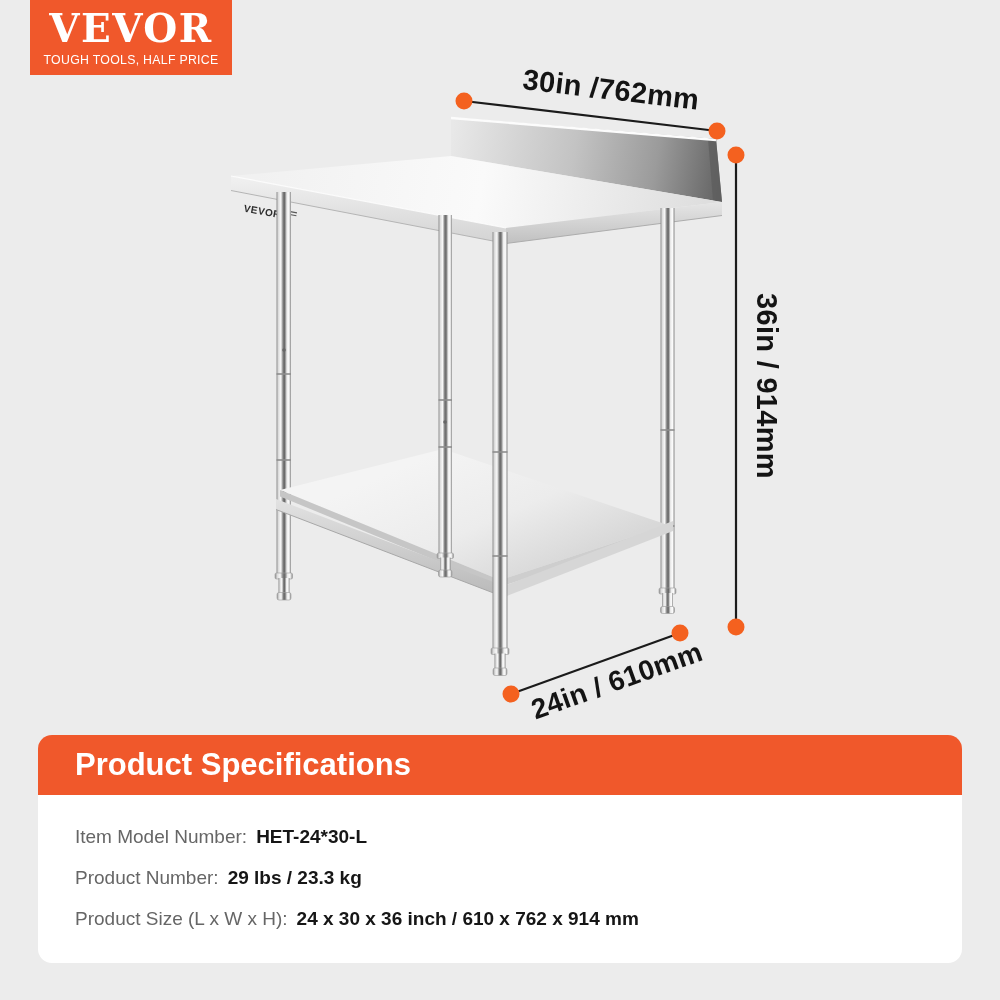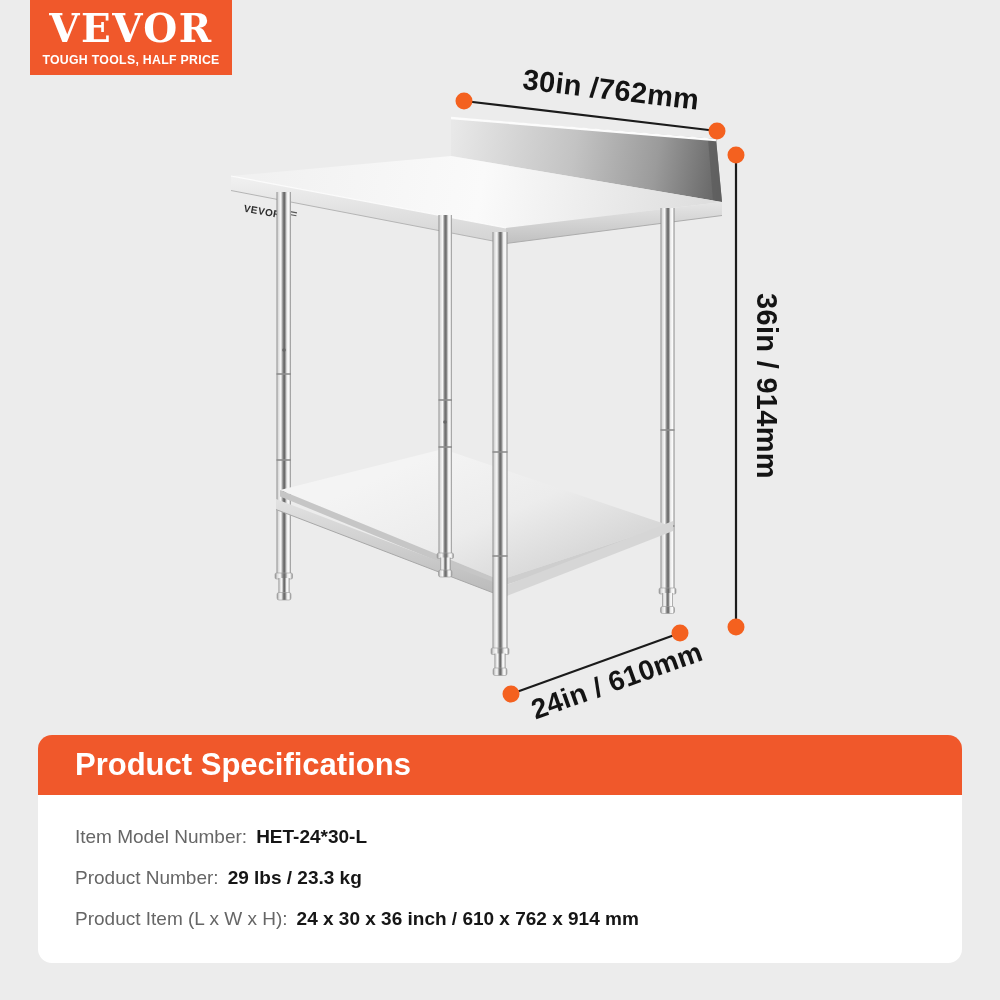--- a/index.html
+++ b/index.html
@@ -4,21 +4,21 @@
 <style>
   html,body { margin:0; padding:0; }
   body { font-family:"Liberation Sans","DejaVu Sans",sans-serif; }
   .page { position:relative; width:1000px; height:1000px; background:#ECECEC; overflow:hidden; }
 
   
   .logo { position:absolute; left:30px; top:0; width:202px; height:75px; background:#F0582B;
           display:flex; flex-direction:column; align-items:center; justify-content:center; z-index:4; }
   .logo-word { font-family:"DejaVu Serif","Liberation Serif",serif; font-weight:800; font-size:39px;
                color:#fff; line-height:1; letter-spacing:1.5px; }
-  .logo-tag  { font-size:12.3px; font-weight:bold; color:#fff; letter-spacing:0.3px; margin-top:5px; }
+  .logo-tag  { font-size:12.3px; font-weight:normal; color:#fff; letter-spacing:0.3px; margin-top:5px; }
 
   
   .illus { position:absolute; left:0; top:0; z-index:1; }
 
   
   .dim { position:absolute; white-space:nowrap; color:#141414; font-weight:600; z-index:3; letter-spacing:0.3px; }
   .dim-a { left:611px; top:90px;  transform:translate(-50%,-50%) rotate(6.8deg);  font-size:29px; }
   .dim-b { left:766px; top:386px; transform:translate(-50%,-50%) rotate(90deg);   font-size:29px; }
   .dim-c { left:617px; top:681px; transform:translate(-50%,-50%) rotate(-19.5deg);font-size:28px; }
 
@@ -182,18 +182,18 @@
       <div class="spec-title">Product Specifications</div>
     </div>
     <div class="spec-body">
       <div class="spec-row">
         <span class="spec-label">Item Model Number:</span><span class="spec-value">HET-24*30-L</span>
       </div>
       <div class="spec-row">
         <span class="spec-label">Product Number:</span><span class="spec-value">29 lbs / 23.3 kg</span>
       </div>
       <div class="spec-row">
-        <span class="spec-label">Product Item (L x W x H):</span><span class="spec-value">24 x 30 x 36 inch / 610 x 762 x 914 mm</span>
+        <span class="spec-label">Product Size (L x W x H):</span><span class="spec-value">24 x 30 x 36 inch / 610 x 762 x 914 mm</span>
       </div>
     </div>
   </div>
 
 </div>
 
 </body></html>

